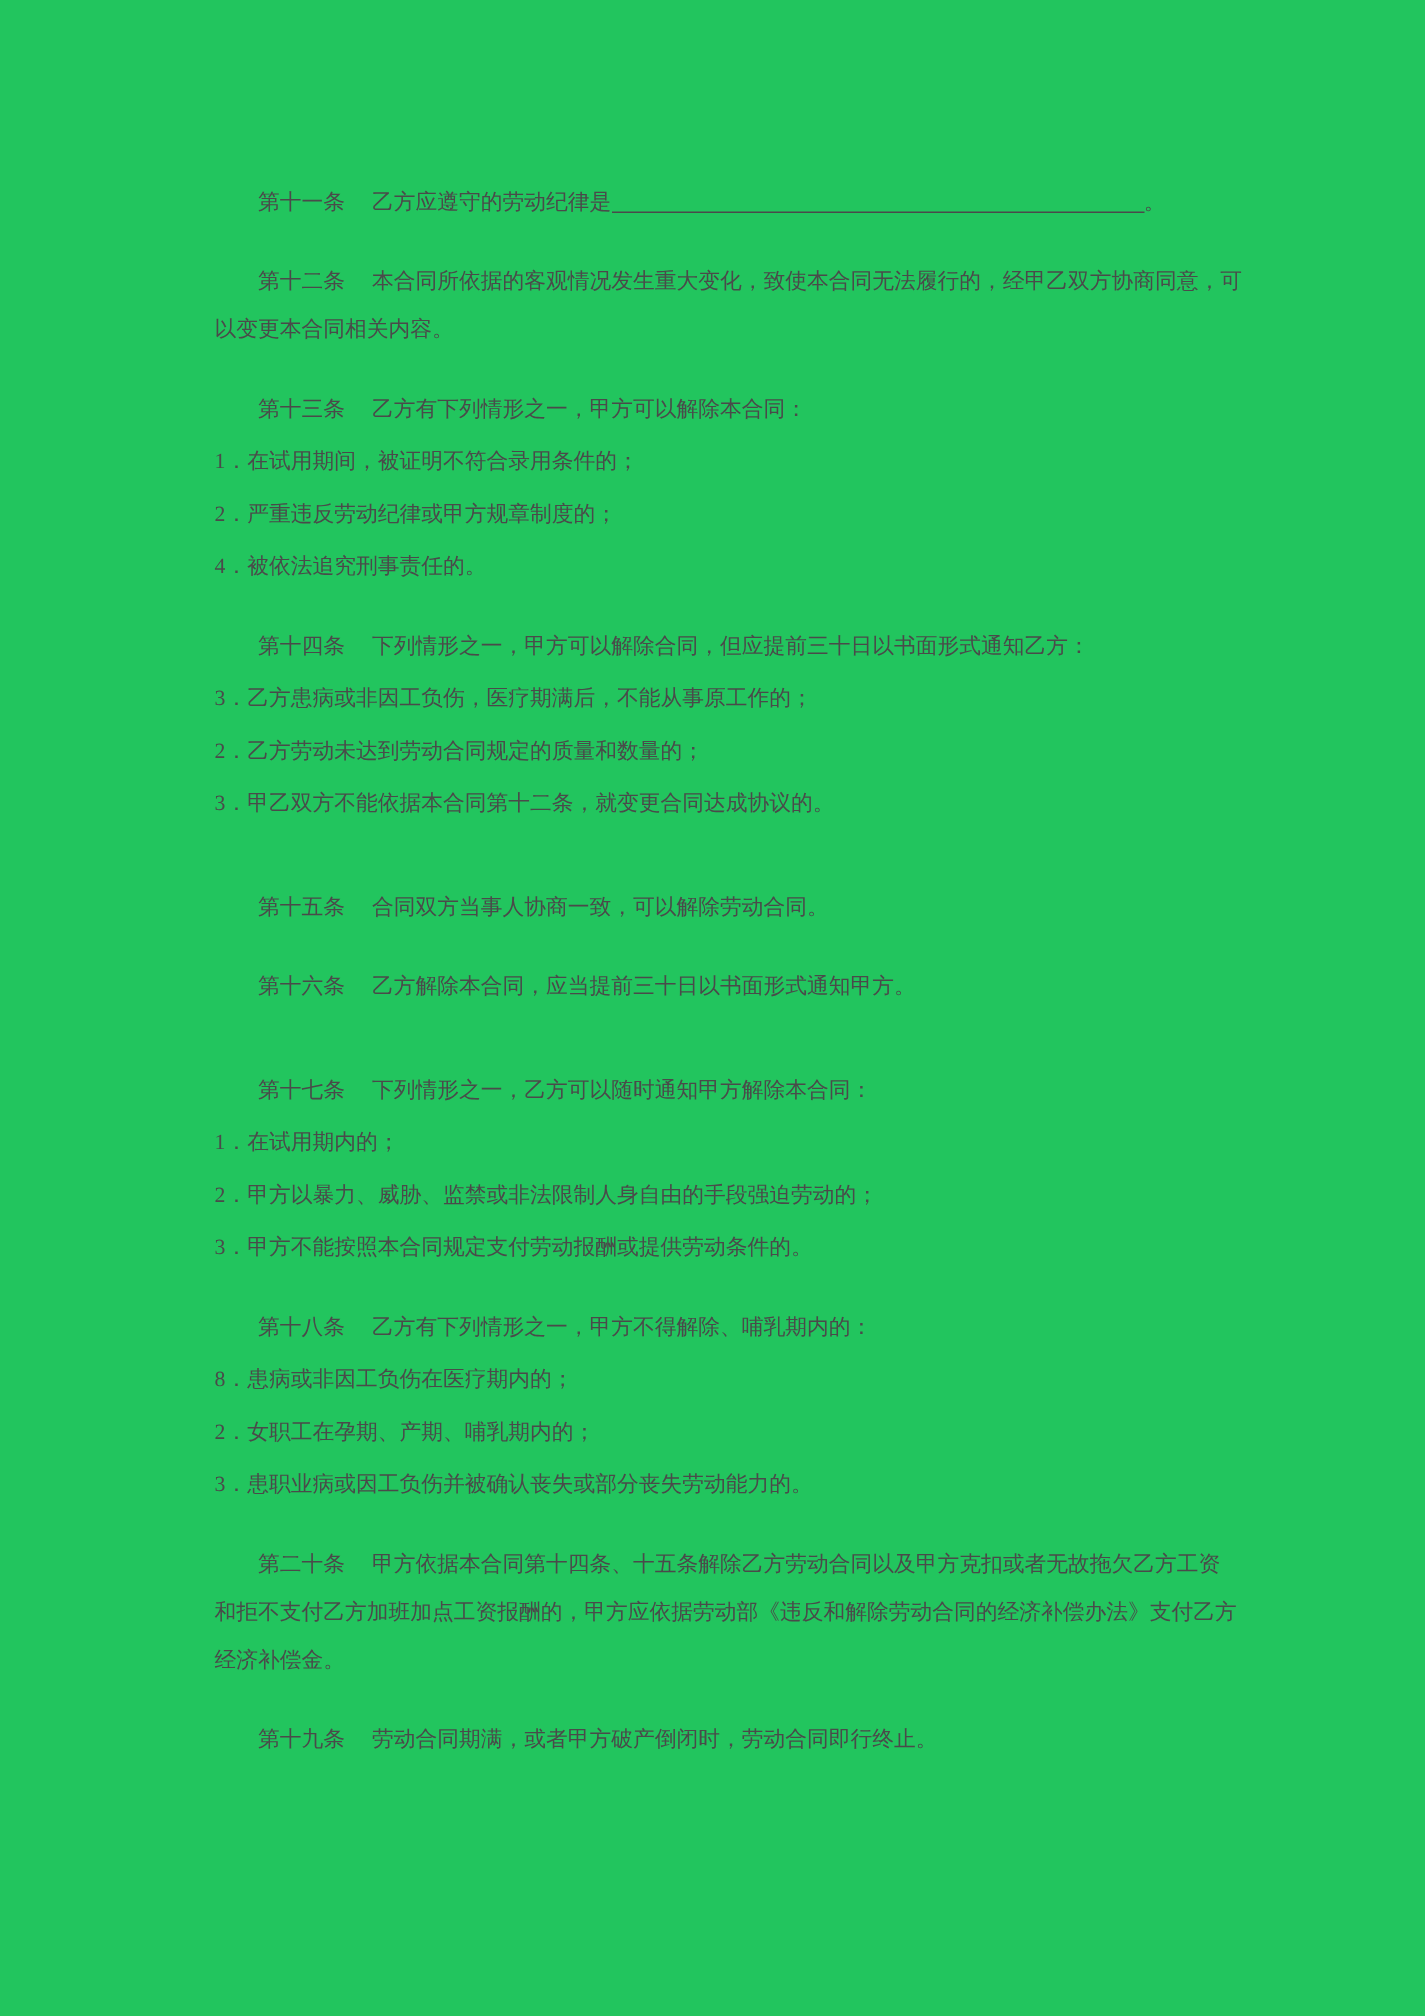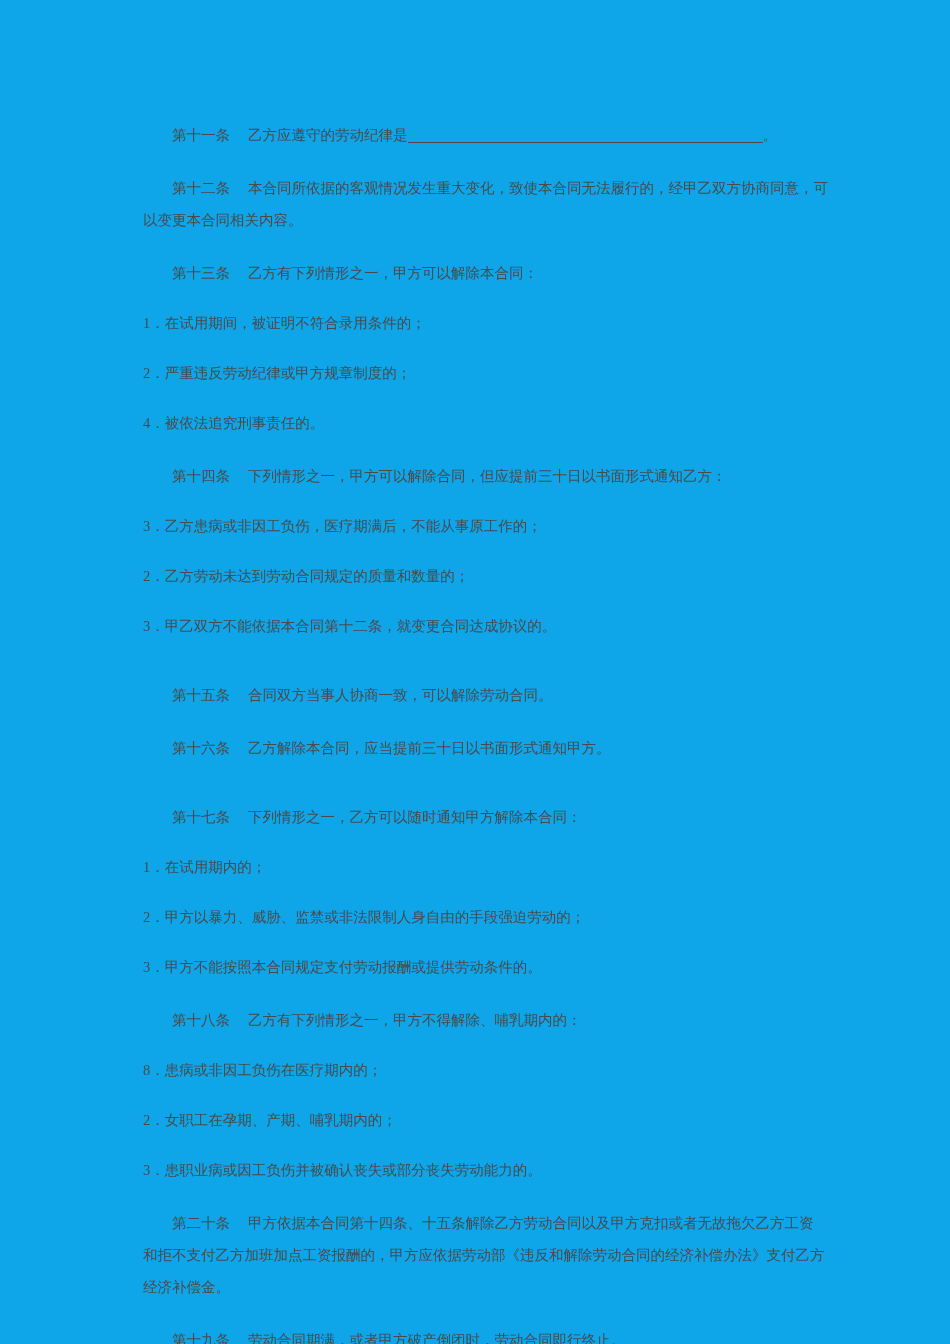--- a/index.html
+++ b/index.html
@@ -27,40 +27,40 @@
   .content > :first-child { margin-top: 0; }
   .para {
     margin: 0;
     white-space: nowrap;
   }
   .clause {
     text-indent: 29px;
     margin-top: 21px;
   }
   .item {
-    margin-top: 18px;
+    margin-top: 3px;
   }
   .blank-line {
     height: 16px;
   }
   .clause-label {
     margin-right: 18px;
   }
   .blank-underline {
     display: inline-block;
     width: 355px;
     height: 1px;
     border-bottom: 1px solid #4a4a4a;
     vertical-align: -3px;
   }
 </style>
 </head>
 <body>
 
-<div class="page" style="background: #0ea5e9; text-decoration: underline;">
+<div class="page" style="background: #22c55e; text-decoration: underline;">
   <div class="content" id="content" style="color: rgb(74, 74, 74);">
       <p class="para clause"><span class="clause-label">第十一条</span><span>乙方应遵守的劳动纪律是</span><span class="blank-underline"></span><span>。</span></p>
       <p class="para clause"><span class="clause-label">第十二条</span><span>本合同所依据的客观情况发生重大变化，致使本合同无法履行的，经甲乙双方协商同意，可</span><br><span>以变更本合同相关内容。</span></p>
       <p class="para clause"><span class="clause-label">第十三条</span><span>乙方有下列情形之一，甲方可以解除本合同：</span></p>
       <p class="para item"><span>1．在试用期间，被证明不符合录用条件的；</span></p>
       <p class="para item"><span>2．严重违反劳动纪律或甲方规章制度的；</span></p>
       <p class="para item"><span>4．被依法追究刑事责任的。</span></p>
       <p class="para clause"><span class="clause-label">第十四条</span><span>下列情形之一，甲方可以解除合同，但应提前三十日以书面形式通知乙方：</span></p>
       <p class="para item"><span>3．乙方患病或非因工负伤，医疗期满后，不能从事原工作的；</span></p>
       <p class="para item"><span>2．乙方劳动未达到劳动合同规定的质量和数量的；</span></p>

